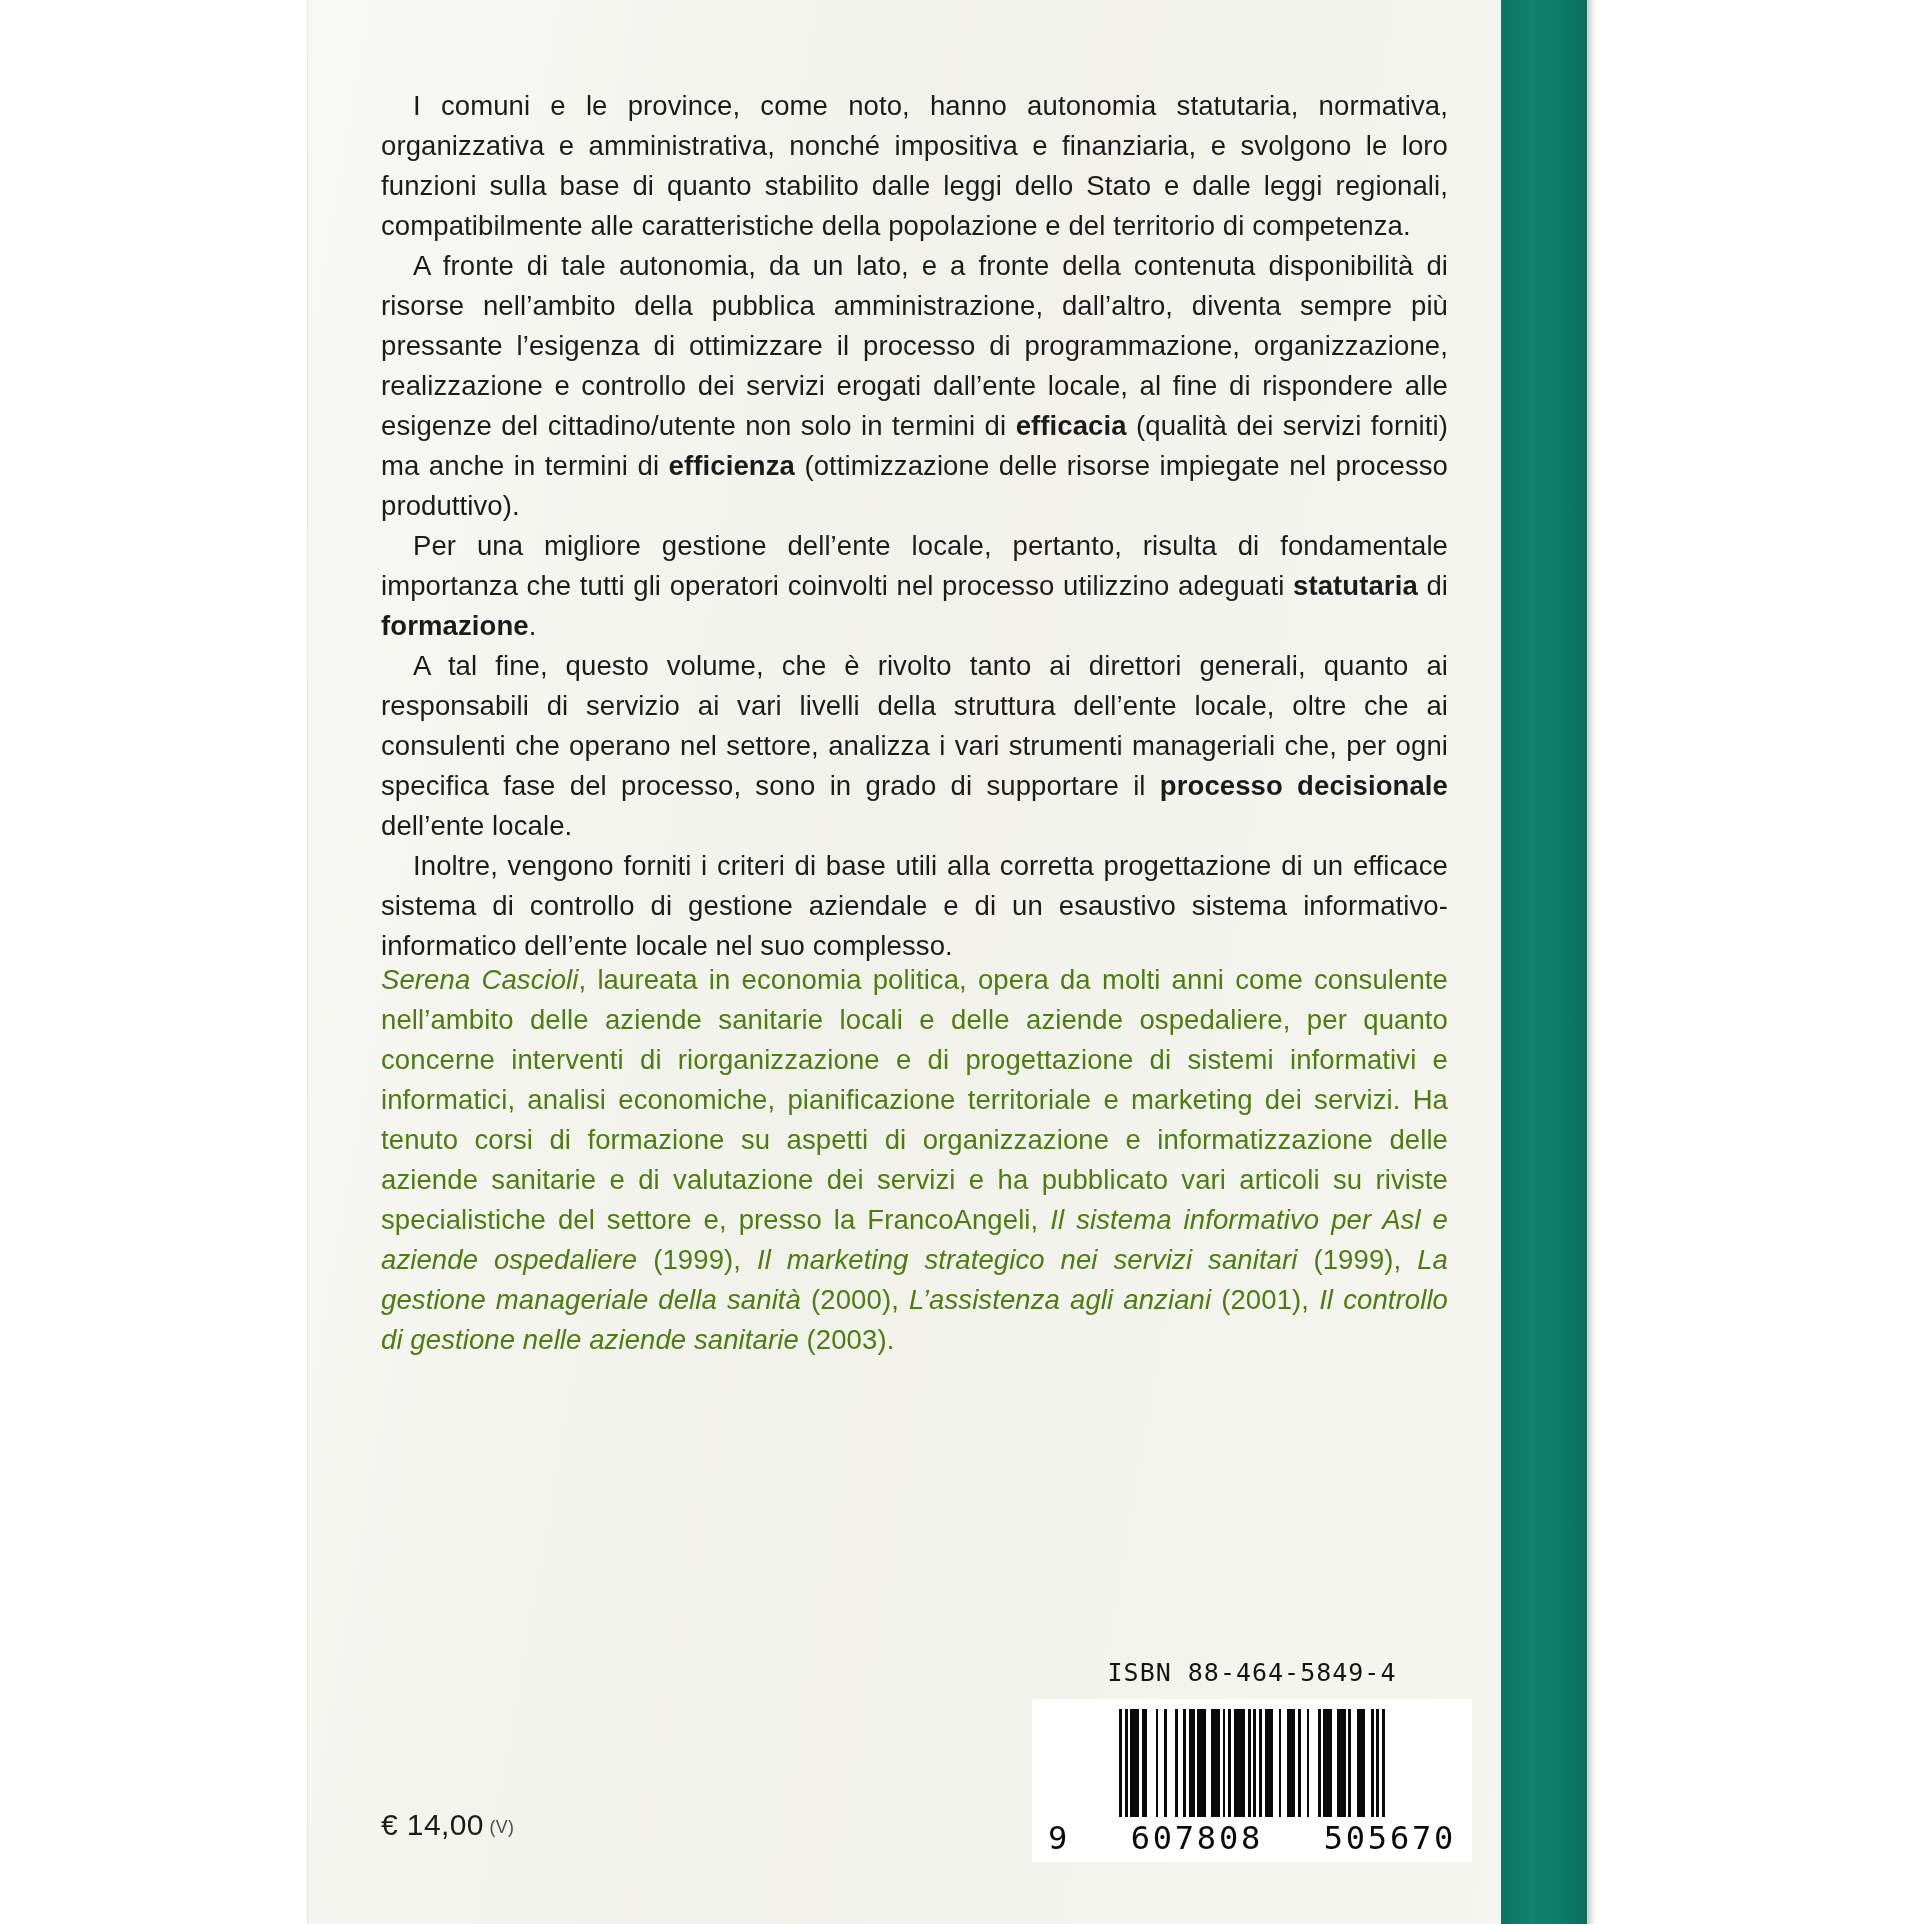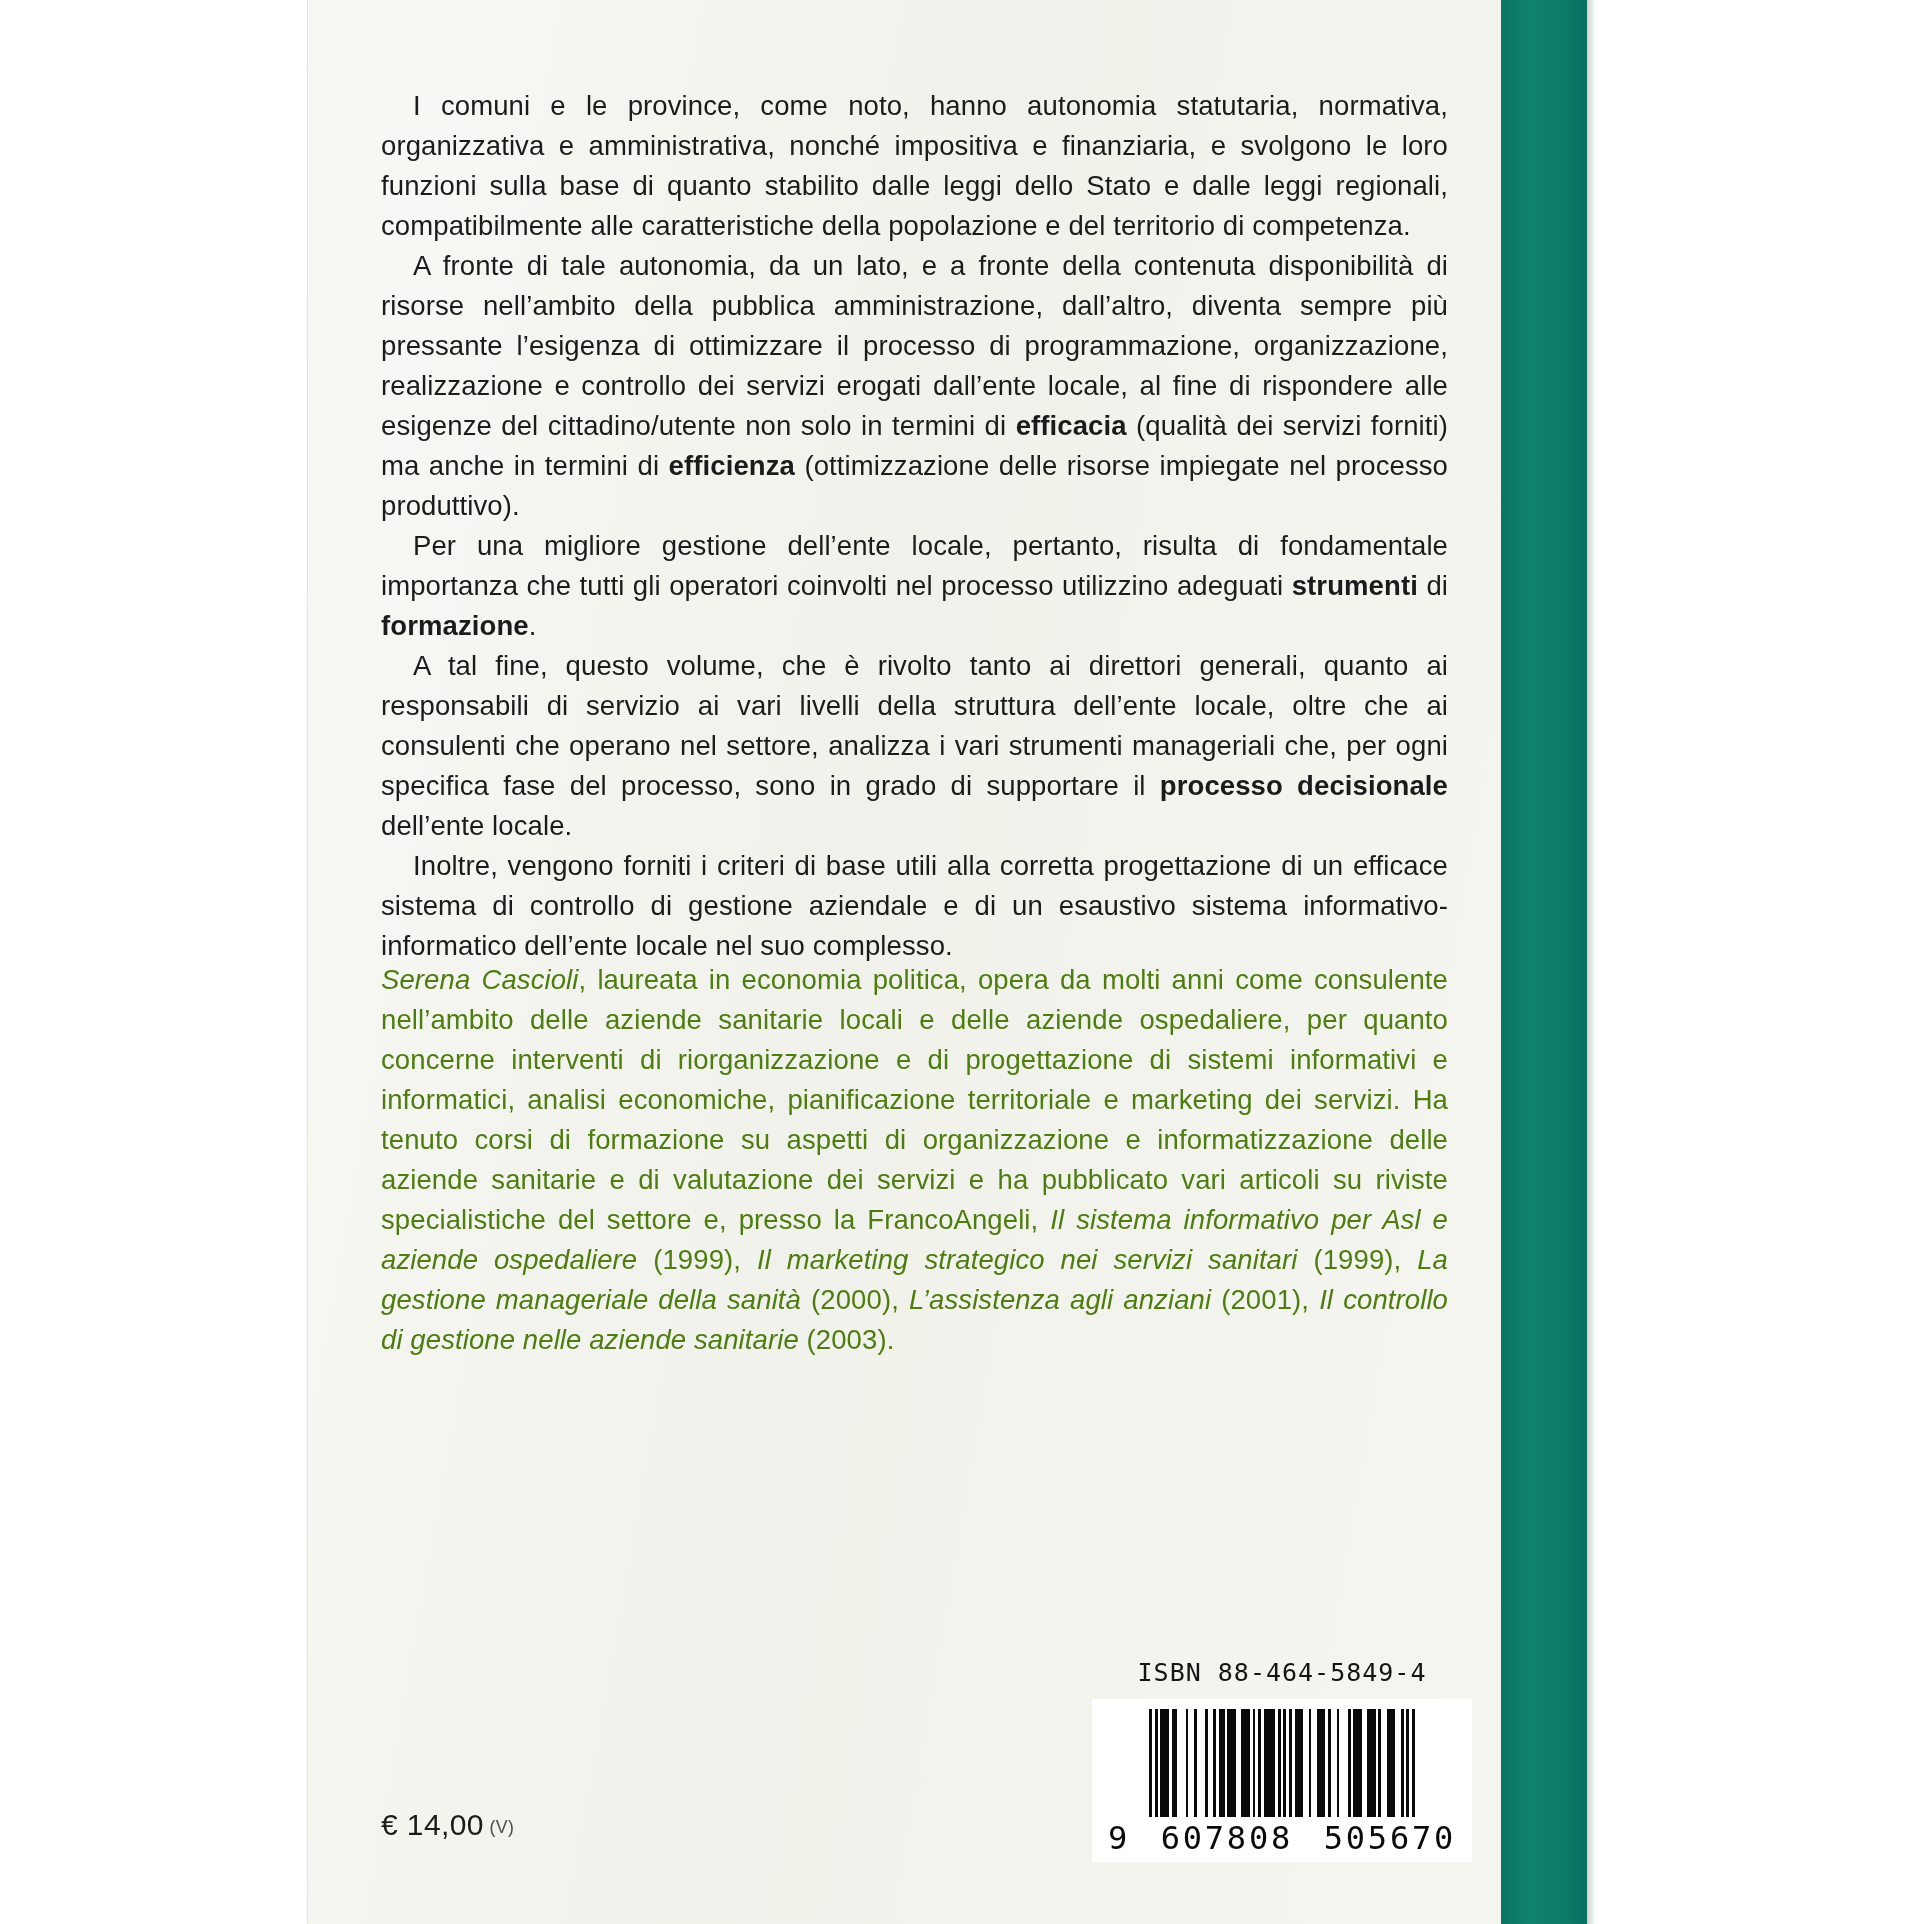--- a/index.html
+++ b/index.html
@@ -103,21 +103,21 @@
     vertical-align: 1.9px;
     color: #4a4a4a;
     margin-left: 5.6px;
   }
 
   
   #isbn-area {
     position: absolute;
     right: 76px;
     bottom: 62px;
-    width: 380px;
+    width: 440px;
     z-index: 3;
     text-align: center;
   }
   #isbn-text {
     font-family: "DejaVu Sans Mono", "Liberation Mono", monospace;
     font-size: 25px;
     letter-spacing: 1px;
     color: #141414;
     margin-bottom: 12px;
   }
@@ -151,21 +151,21 @@
   }
 </style>
 </head>
 <body>
 
 <div id="cover">
 
   <div id="blurb">
     <p><span>I comuni e le province, come noto, hanno autonomia statutaria, normativa, organizzativa e amministrativa, nonché impositiva e finanziaria, e svolgono le loro funzioni sulla base di quanto stabilito dalle leggi dello Stato e dalle leggi regionali, compatibilmente alle caratteristiche della popolazione e del territorio di competenza.</span></p>
     <p><span>A fronte di tale autonomia, da un lato, e a fronte della contenuta disponibilità di risorse nell’ambito della pubblica amministrazione, dall’altro, diventa sempre più pressante l’esigenza di ottimizzare il processo di programmazione, organizzazione, realizzazione e controllo dei servizi erogati dall’ente locale, al fine di rispondere alle esigenze del cittadino/utente non solo in termini di <b>efficacia</b> (qualità dei servizi forniti) ma anche in termini di <b>efficienza</b> (ottimizzazione delle risorse impiegate nel processo produttivo).</span></p>
-    <p><span>Per una migliore gestione dell’ente locale, pertanto, risulta di fondamentale importanza che tutti gli operatori coinvolti nel processo utilizzino adeguati <b>strumenti</b> di <b>formazione</b>.</span></p>
+    <p><span>Per una migliore gestione dell’ente locale, pertanto, risulta di fondamentale importanza che tutti gli operatori coinvolti nel processo utilizzino adeguati <b>statutaria</b> di <b>formazione</b>.</span></p>
     <p><span>A tal fine, questo volume, che è rivolto tanto ai direttori generali, quanto ai responsabili di servizio ai vari livelli della struttura dell’ente locale, oltre che ai consulenti che operano nel settore, analizza i vari strumenti manageriali che, per ogni specifica fase del processo, sono in grado di supportare il <b>processo decisionale</b> dell’ente locale.</span></p>
     <p><span>Inoltre, vengono forniti i criteri di base utili alla corretta progettazione di un efficace sistema di controllo di gestione aziendale e di un esaustivo sistema informativo-informatico dell’ente locale nel suo complesso.</span></p>
   </div>
 
   <div id="author-block">
     <p><i>Serena Cascioli</i><span>, laureata in economia politica, opera da molti anni come consulente nell’ambito delle aziende sanitarie locali e delle aziende ospedaliere, per quanto concerne interventi di riorganizzazione e di progettazione di sistemi informativi e informatici, analisi economiche, pianificazione territoriale e marketing dei servizi. Ha tenuto corsi di formazione su aspetti di organizzazione e informatizzazione delle aziende sanitarie e di valutazione dei servizi e ha pubblicato vari articoli su riviste specialistiche del settore e, presso la FrancoAngeli, </span><i>Il sistema informativo per Asl e aziende ospedaliere</i> <span>(1999)</span>, <i>Il marketing strategico nei servizi sanitari</i> <span>(1999)</span>, <i>La gestione manageriale della sanità</i> <span>(2000)</span>, <i>L’assistenza agli anziani</i> <span>(2001)</span>, <i>Il controllo di gestione nelle aziende sanitarie</i> <span>(2003)</span>.</p>
   </div>
 
   <div id="price">
     <span>€ 14,00</span><span class="vat">(V)</span>

